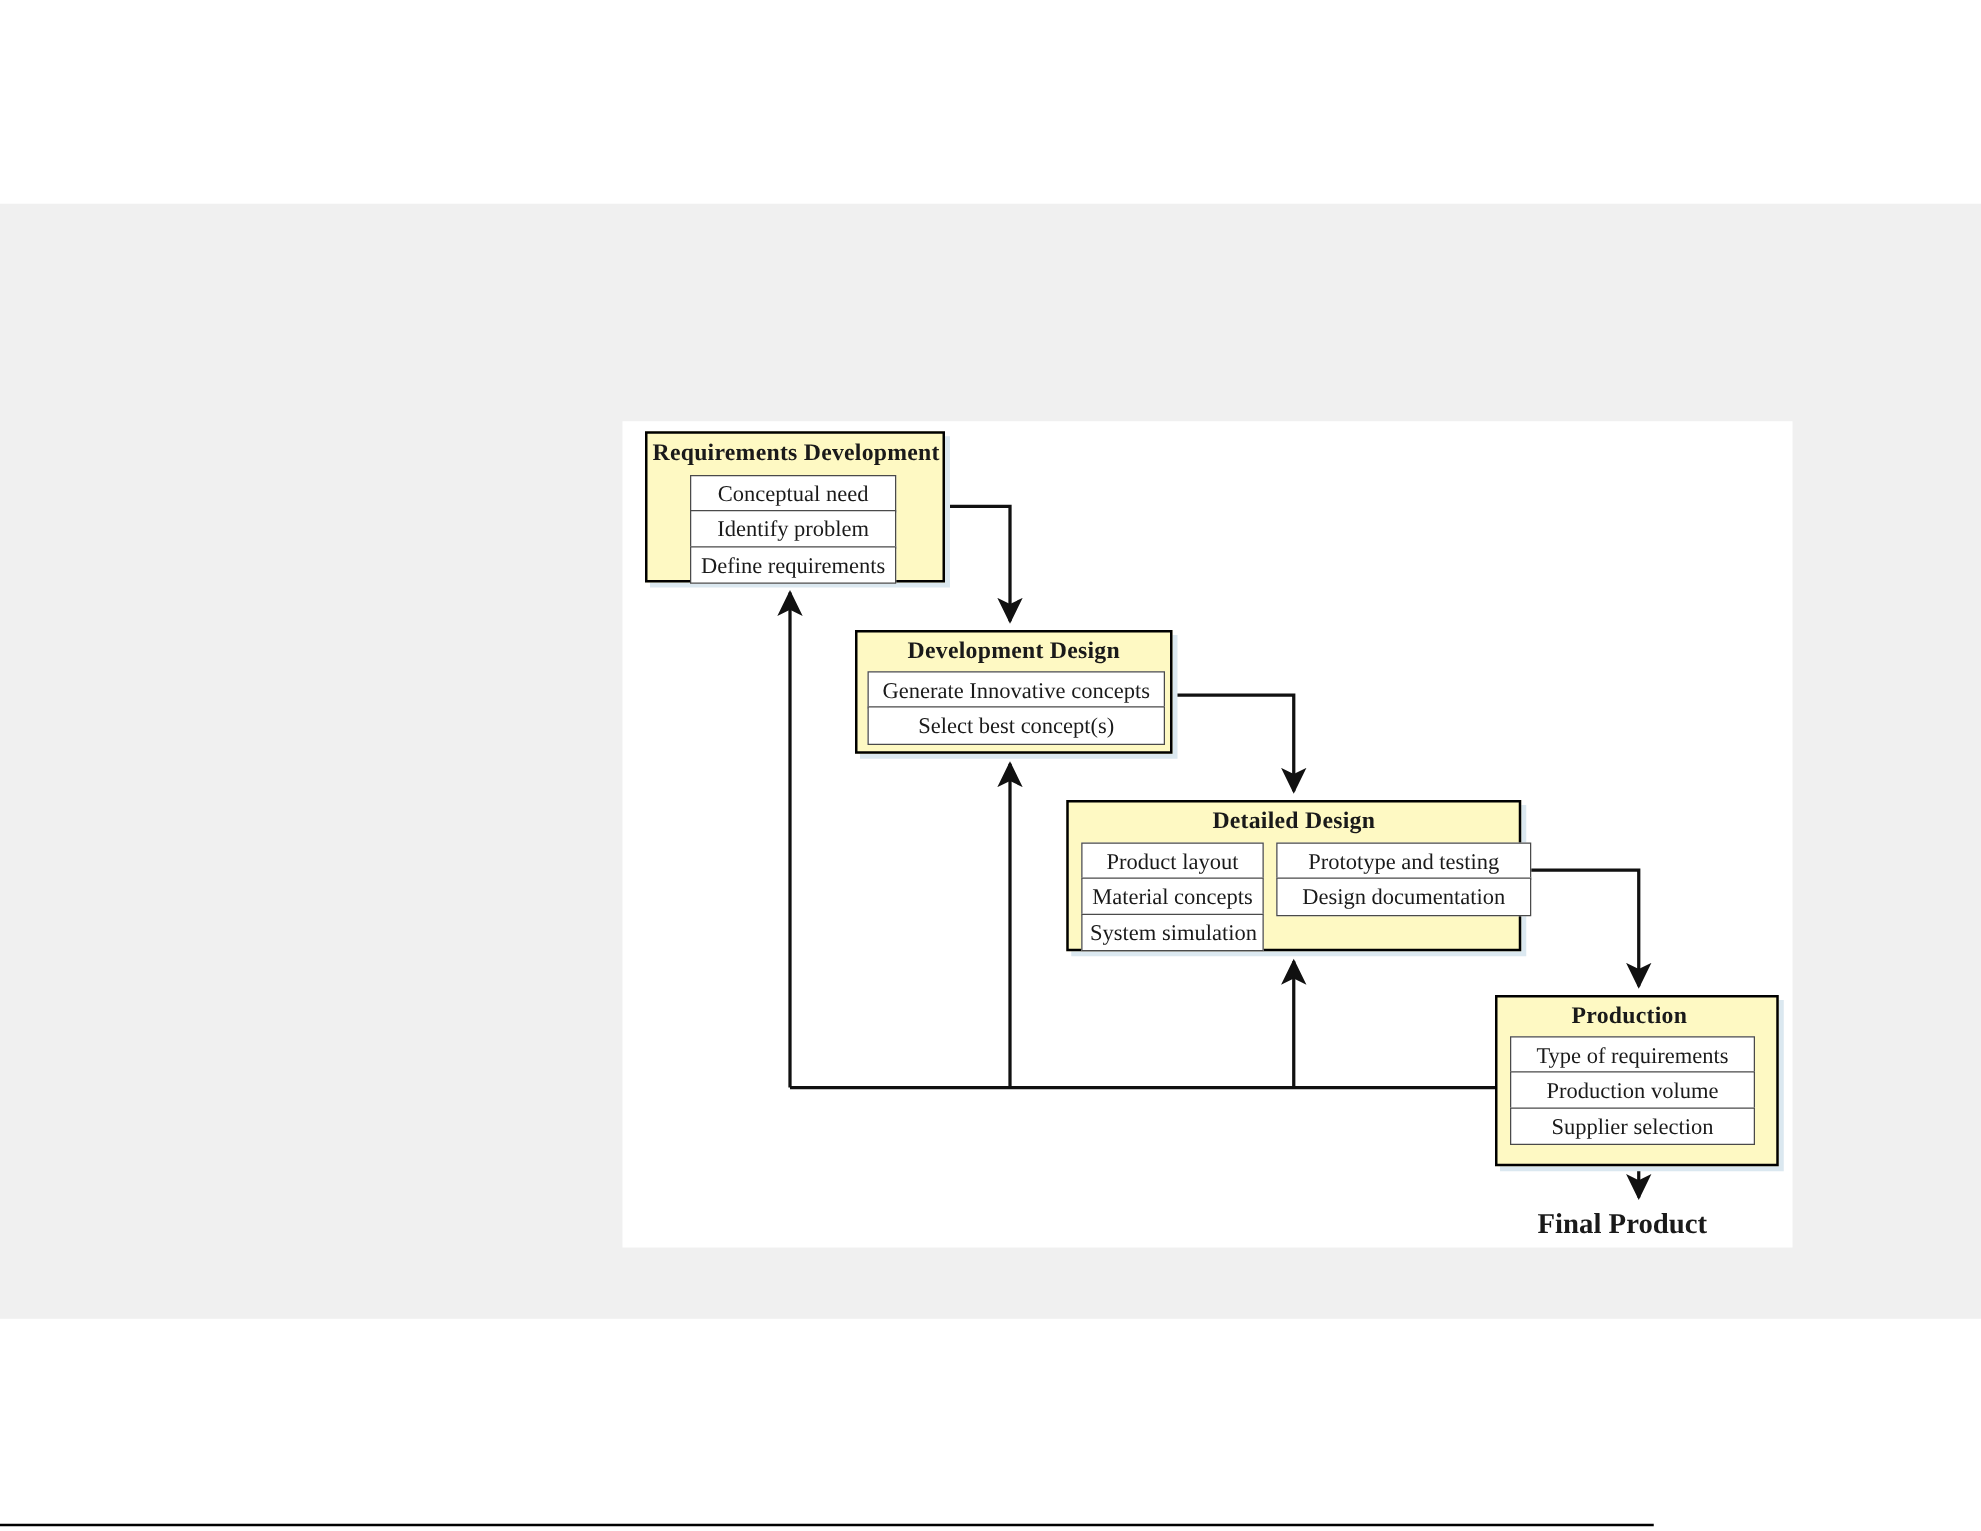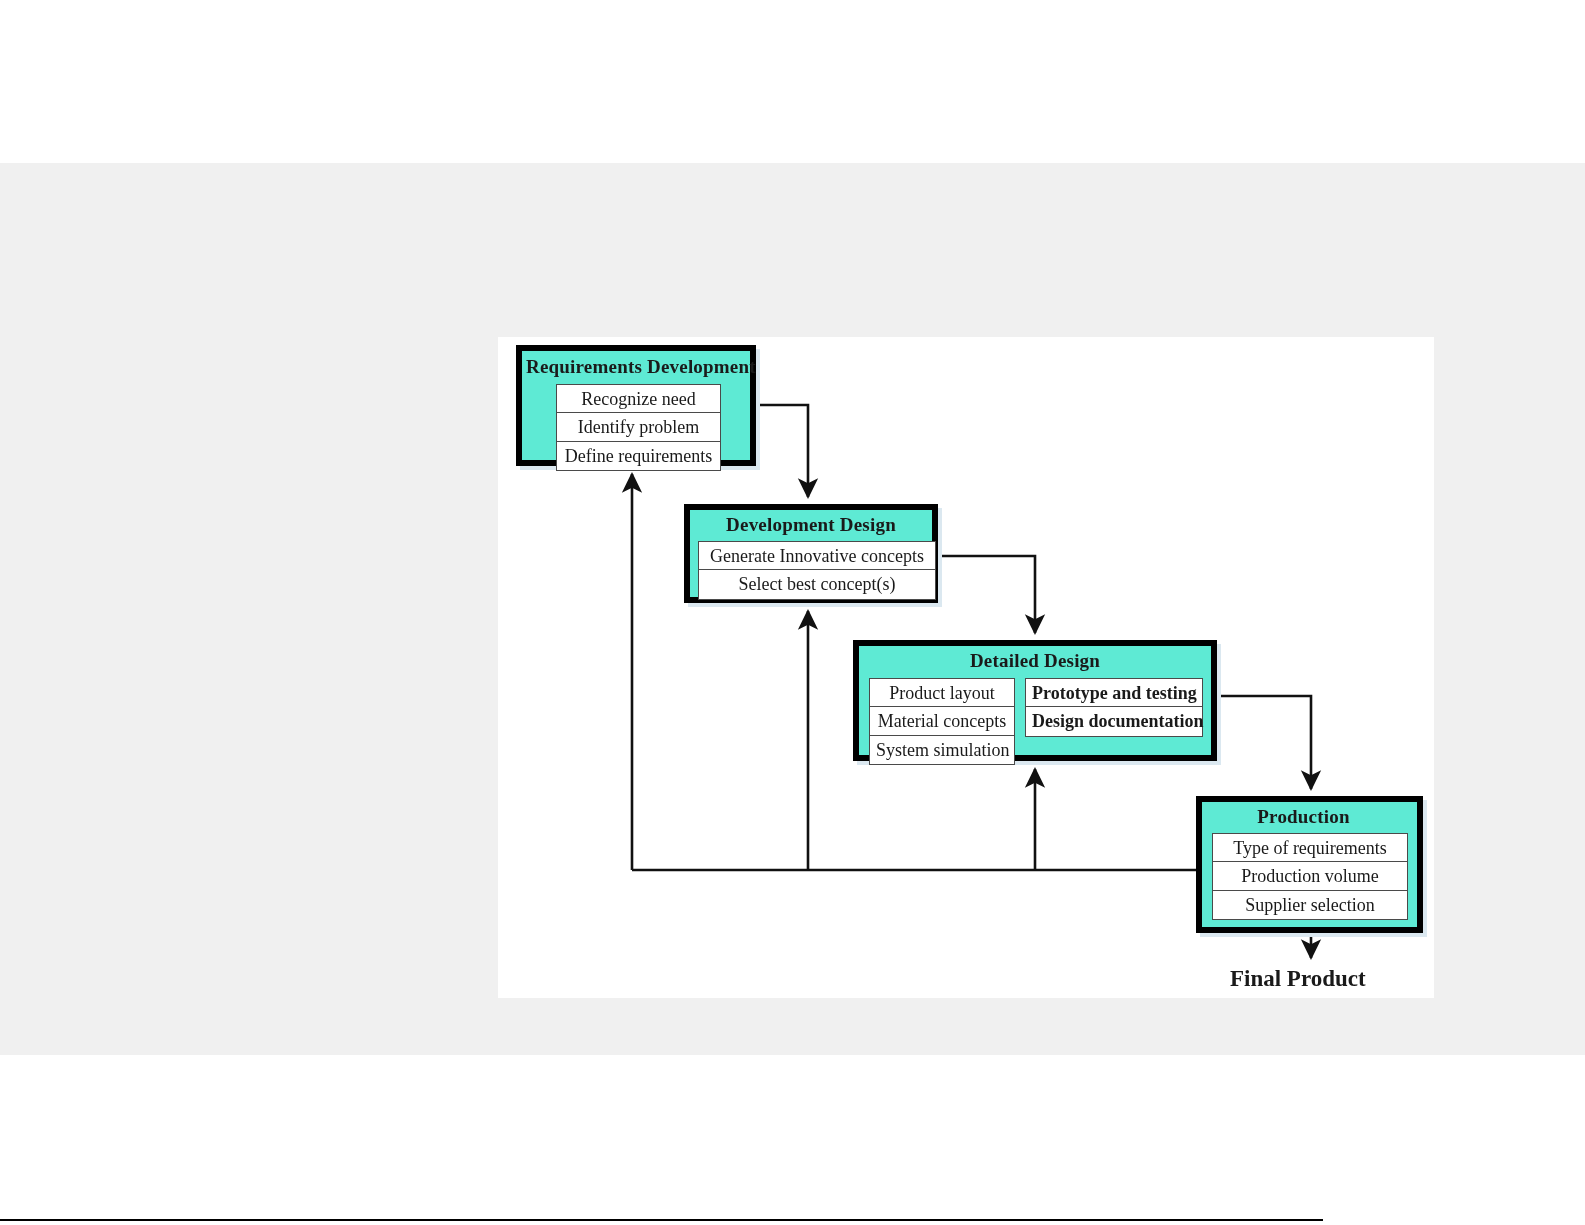--- a/index.html
+++ b/index.html
@@ -37,22 +37,22 @@
     left: 0px;
     top: 1219px;
     width: 1323px;
     height: 2px;
     background: #000000;
   }
 
   
   .proc-box {
     position: absolute;
-    background: #5eead4;
-    border: 6px solid #000000;
+    background: #fef9c3;
+    border: 2px solid #000000;
     box-shadow: 4px 4px 0 0 #dbe8f0;
     box-sizing: border-box;
   }
   .proc-title {
     font-weight: bold;
     font-size: 19px;
     color: #1a1a1a;
     text-align: center;
     line-height: 1.1;
     letter-spacing: .2px;
@@ -99,21 +99,21 @@
   }
   #box-conceptual .items-wrap { margin-top: 5px; padding-left: 8px; }
   #box-conceptual .proc-item { width: 238px; }
 
   #box-detailed {
     left: 853px; top: 640px; width: 364px; height: 121px;
     padding: 5px 0 0 0;
   }
   #box-detailed .items-wrap { margin-top: 6px; padding-left: 10px; }
   #box-detailed .col-a .proc-item { width: 146px; }
-  #box-detailed .col-b .proc-item { width: 178px; font-weight: bold; }
+  #box-detailed .col-b .proc-item { width: 204px; }
 
   #box-production {
     left: 1196px; top: 796px; width: 227px; height: 137px;
     padding: 5px 12px 0 0;
   }
   #box-production .items-wrap { margin-top: 5px; padding-left: 10px; }
   #box-production .proc-item { width: 196px; }
 
   
   #final-product {
@@ -166,21 +166,21 @@
     <path d="M808,870 L808,611" marker-end="url(#arrowhead)"></path>
 
     <path d="M1035,870 L1035,769" marker-end="url(#arrowhead)"></path>
   </g>
 </svg>
 
 <div class="proc-box" id="box-requirements">
   <div class="proc-title left">Requirements Development</div>
   <div class="items-wrap">
     <div class="item-col">
-      <div class="proc-item">Recognize need</div>
+      <div class="proc-item">Conceptual need</div>
       <div class="proc-item">Identify problem</div>
       <div class="proc-item">Define requirements</div>
     </div>
   </div>
 </div>
 
 <div class="proc-box" id="box-conceptual">
   <div class="proc-title">Development Design</div>
   <div class="items-wrap">
     <div class="item-col">

